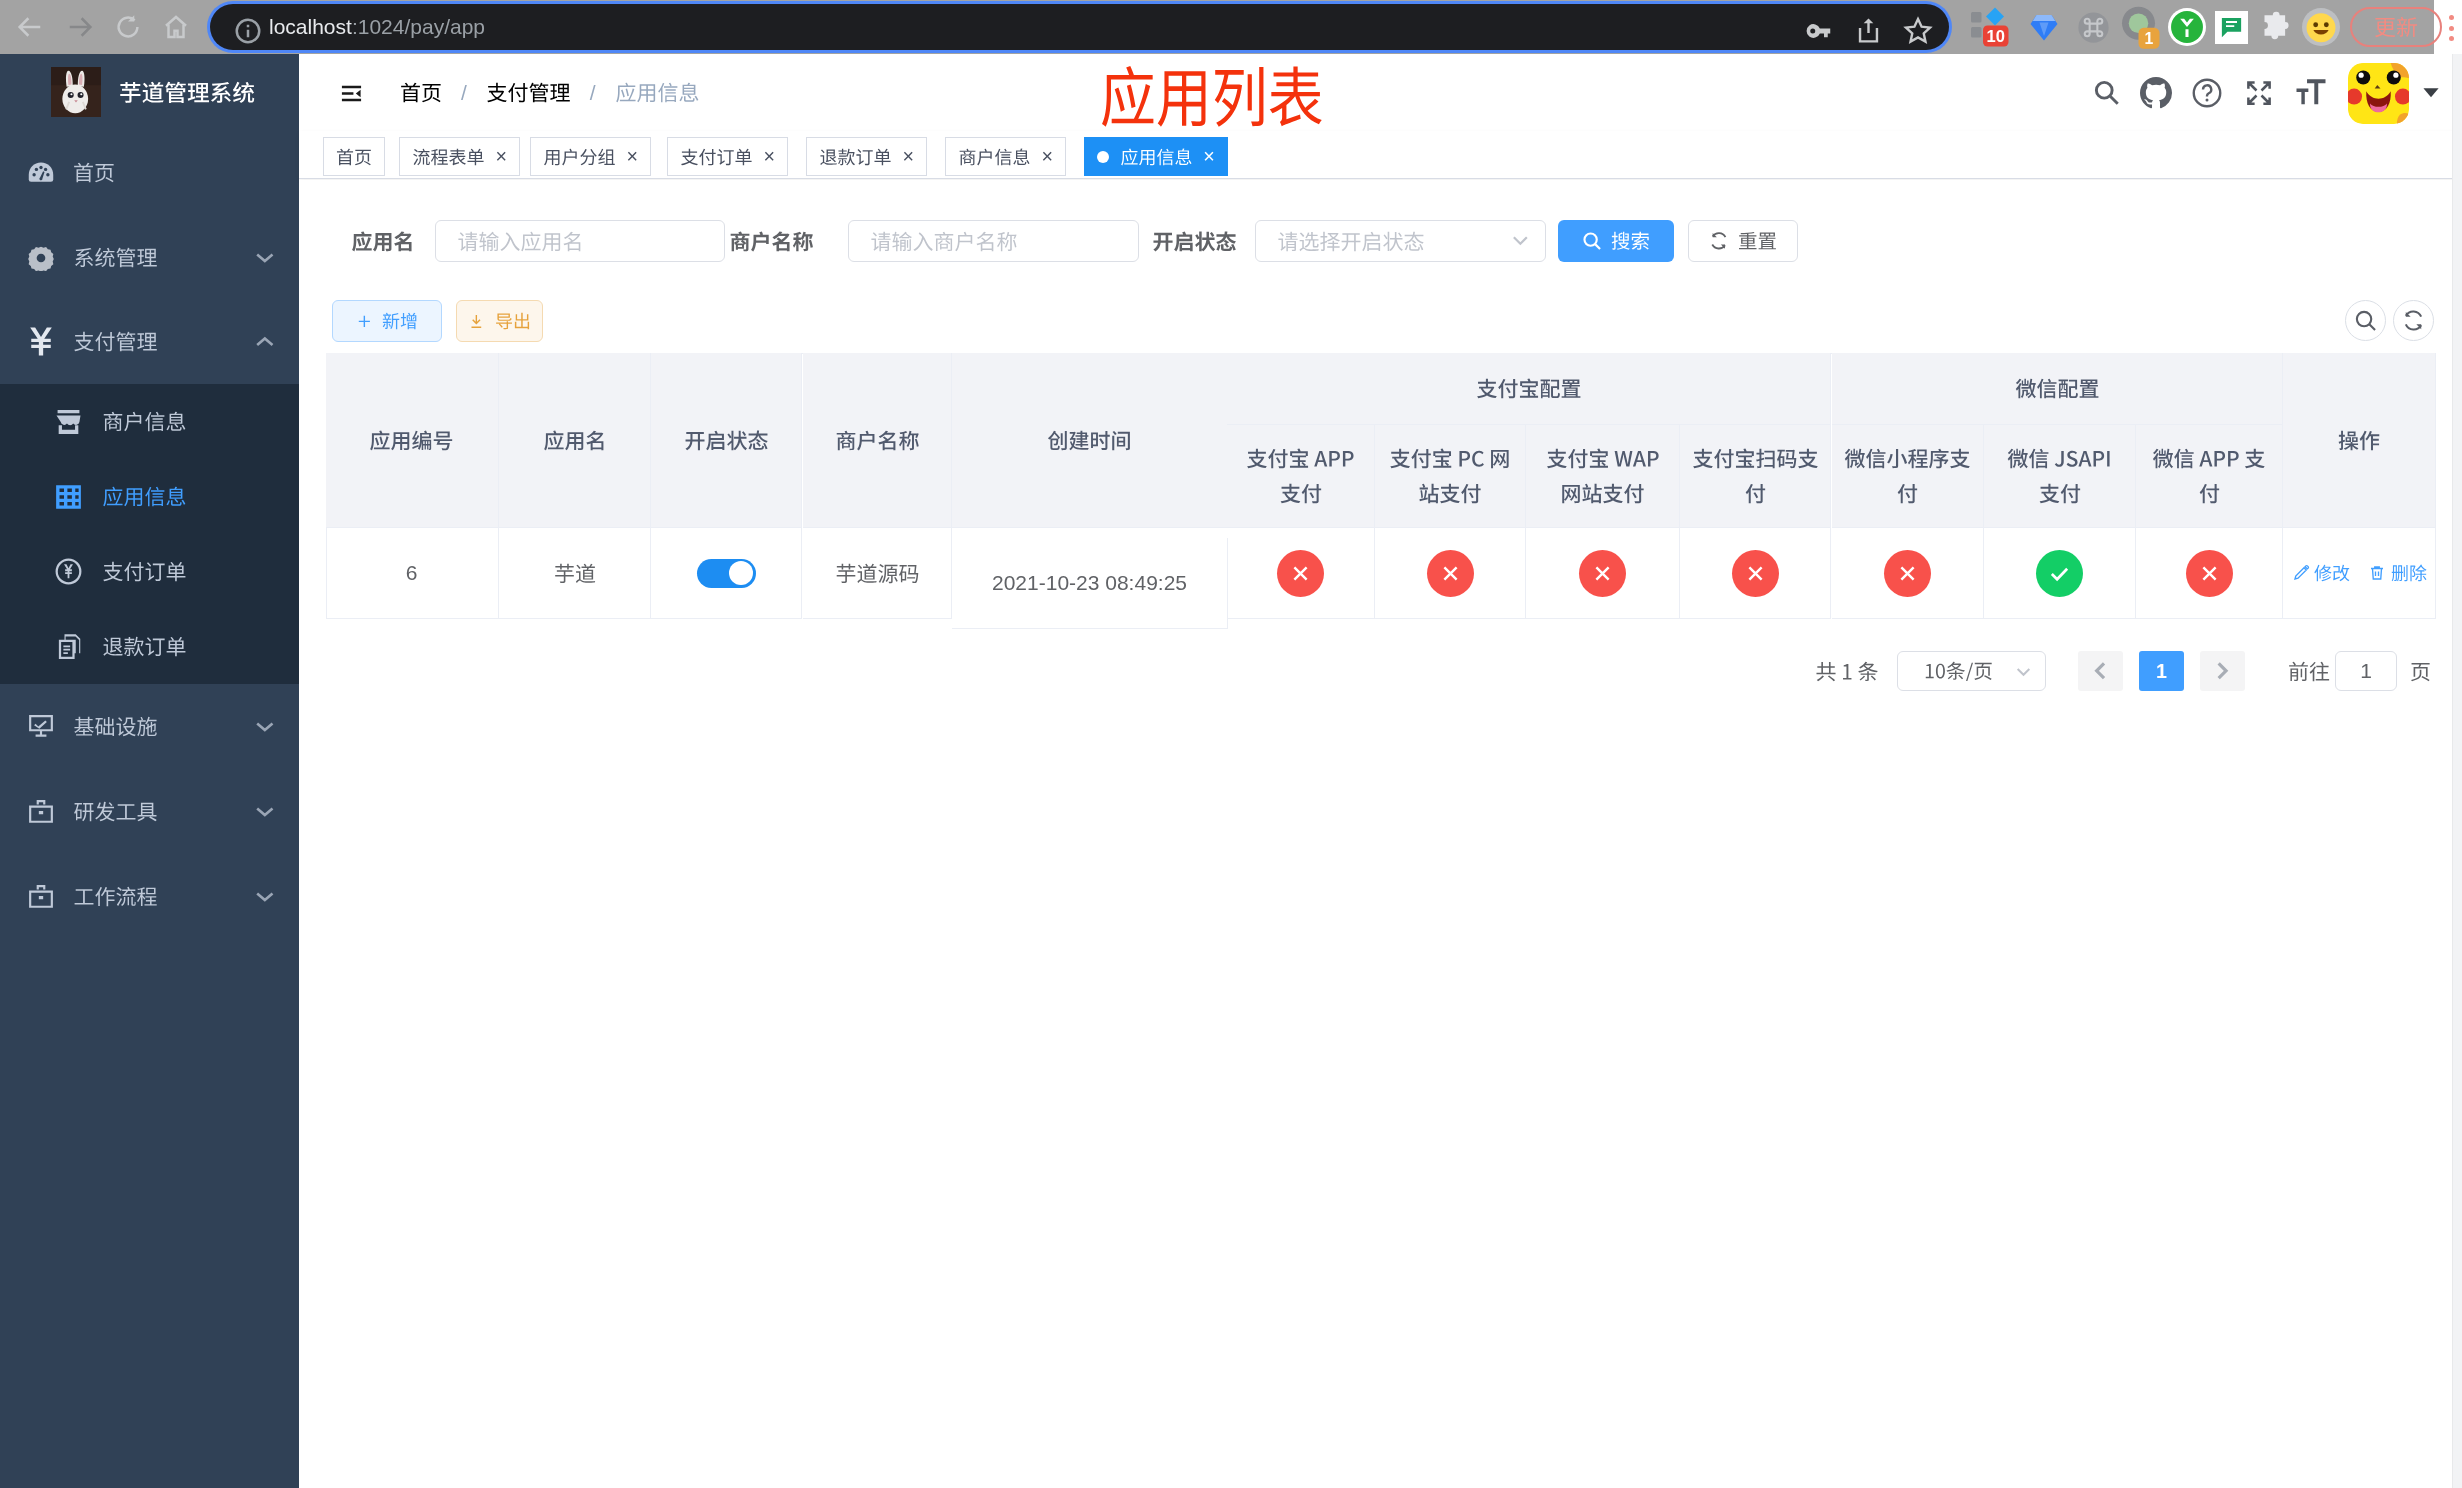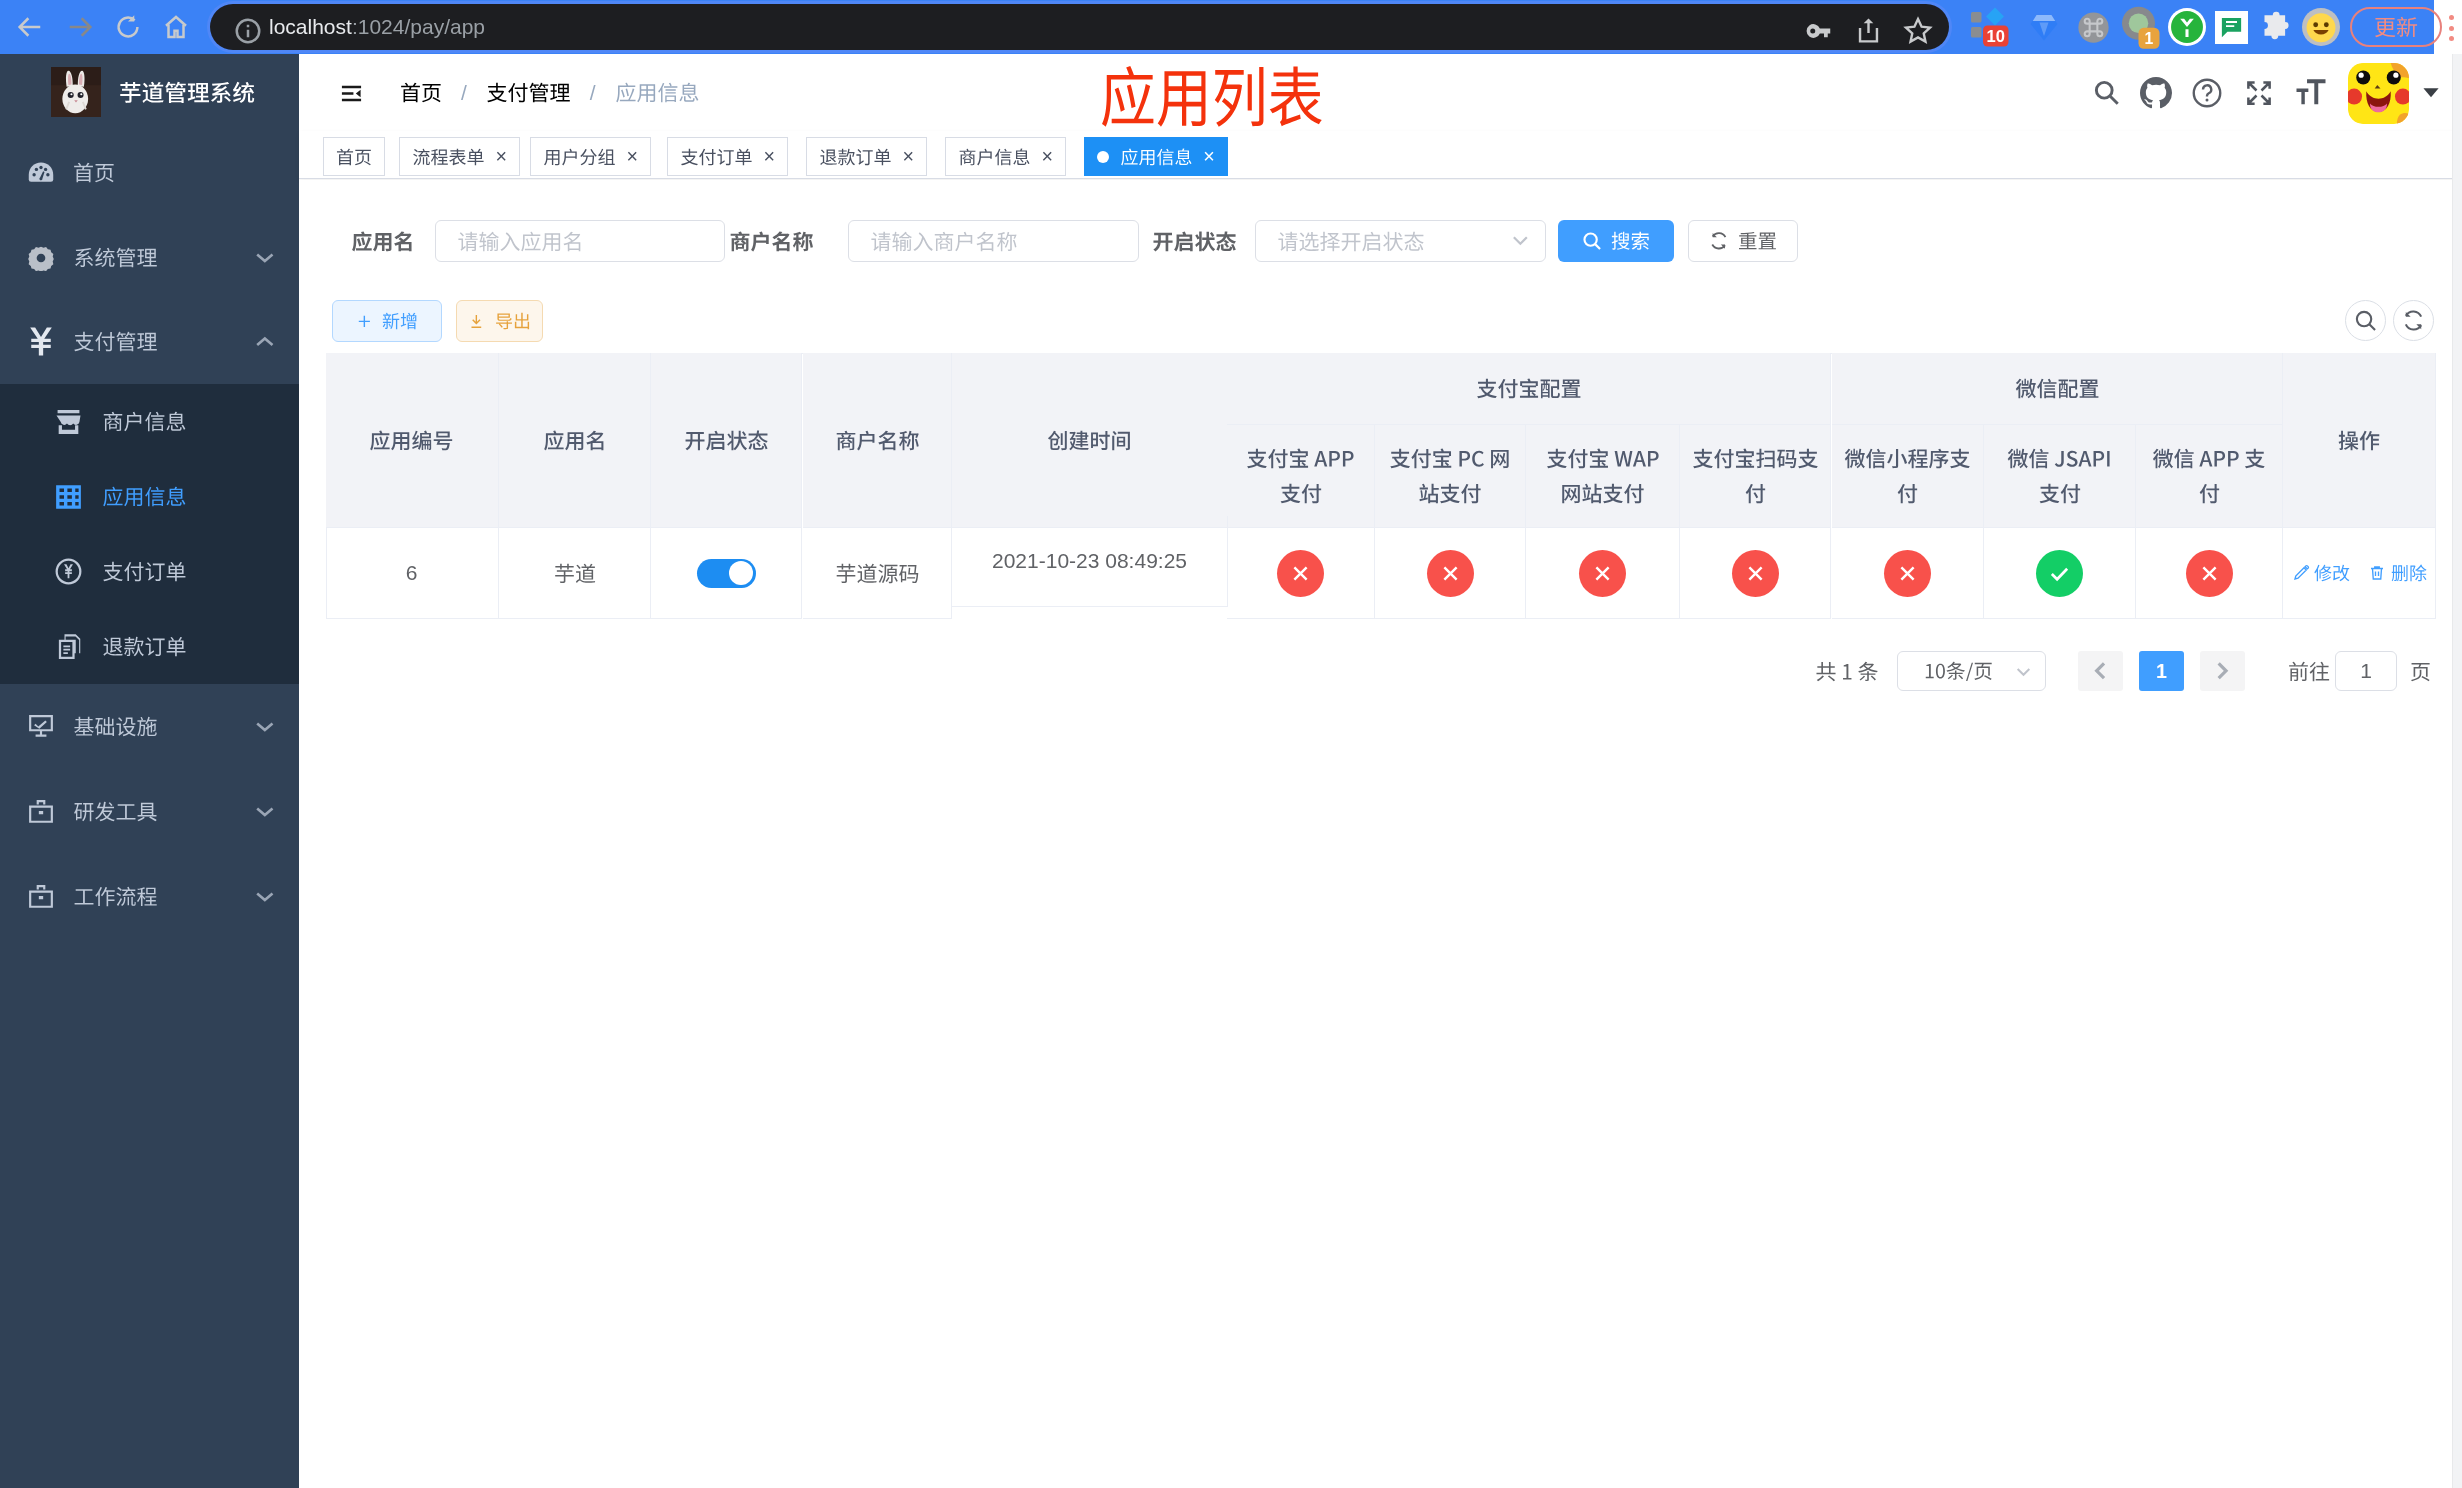--- a/index.html
+++ b/index.html
@@ -1,17 +1,17 @@
 <!DOCTYPE html>
 <html style="font-size:12px"><head><meta charset="utf-8"><style>
 *{margin:0;padding:0;box-sizing:border-box}
 html,body{width:2462px;height:1489px;overflow:hidden;font-family:"Liberation Sans",sans-serif;background:#fff}
 svg{display:block}
 
-.chrome{position:absolute;left:0;top:0;width:2434px;height:54px;background:#3b82f6}
+.chrome{position:absolute;left:0;top:0;width:2434px;height:54px;background:#a3a3a3}
 .chrome .navic{position:absolute;top:0;height:54px;display:flex;align-items:center;justify-content:center}
 .urlbar{position:absolute;left:210px;top:3.8px;width:1739px;height:46px;background:#1d1e21;border-radius:23.5px;box-shadow:0 0 0 3px #4f87f7}
 .urltxt{position:absolute;left:59px;top:0;height:46px;display:flex;align-items:center;font-size:21px;color:#e8eaed}
 .urltxt .dim{color:#9aa0a6}
 
 .app{position:absolute;left:0;top:54px;width:2462px;height:1435px;display:flex}
 .sidebar{width:299px;height:1435px;background:#304156;flex:none;position:relative}
 .main{flex:1;position:relative;background:#fff}
 
 .logo{position:absolute;left:0;top:0;width:299px;height:76px;display:flex;align-items:center}
@@ -962,21 +962,21 @@
       <div class="cell bd" style="left:504px;top:474px;width:149px;height:91px">
         <svg width="85" height="21" viewBox="0 -880 4000 1000">
           <g transform="scale(1,-1)" fill="currentColor">
             <use href="#g109" x="0"></use>
             <use href="#g110" x="1000"></use>
             <use href="#g111" x="2000"></use>
             <use href="#g112" x="3000"></use>
           </g>
         </svg>
       </div>
-      <div class="cell bd" style="left:653px;top:462px;width:276px;height:91px">
+      <div class="cell bd" style="left:653px;top:484px;width:276px;height:91px">
         <span style="font-size:21px;color:#606266">2021-10-23 08:49:25</span>
       </div>
       <div class="cell bd" style="left:928px;top:474px;width:148px;height:91px">
         <div class="circ r">
           <svg width="21" height="21" viewBox="0 0 24 24">
             <path d="M5 5l14 14M19 5L5 19" stroke="#fff" stroke-width="2.8"></path>
           </svg>
         </div>
       </div>
       <div class="cell bd" style="left:1076px;top:474px;width:151px;height:91px">

